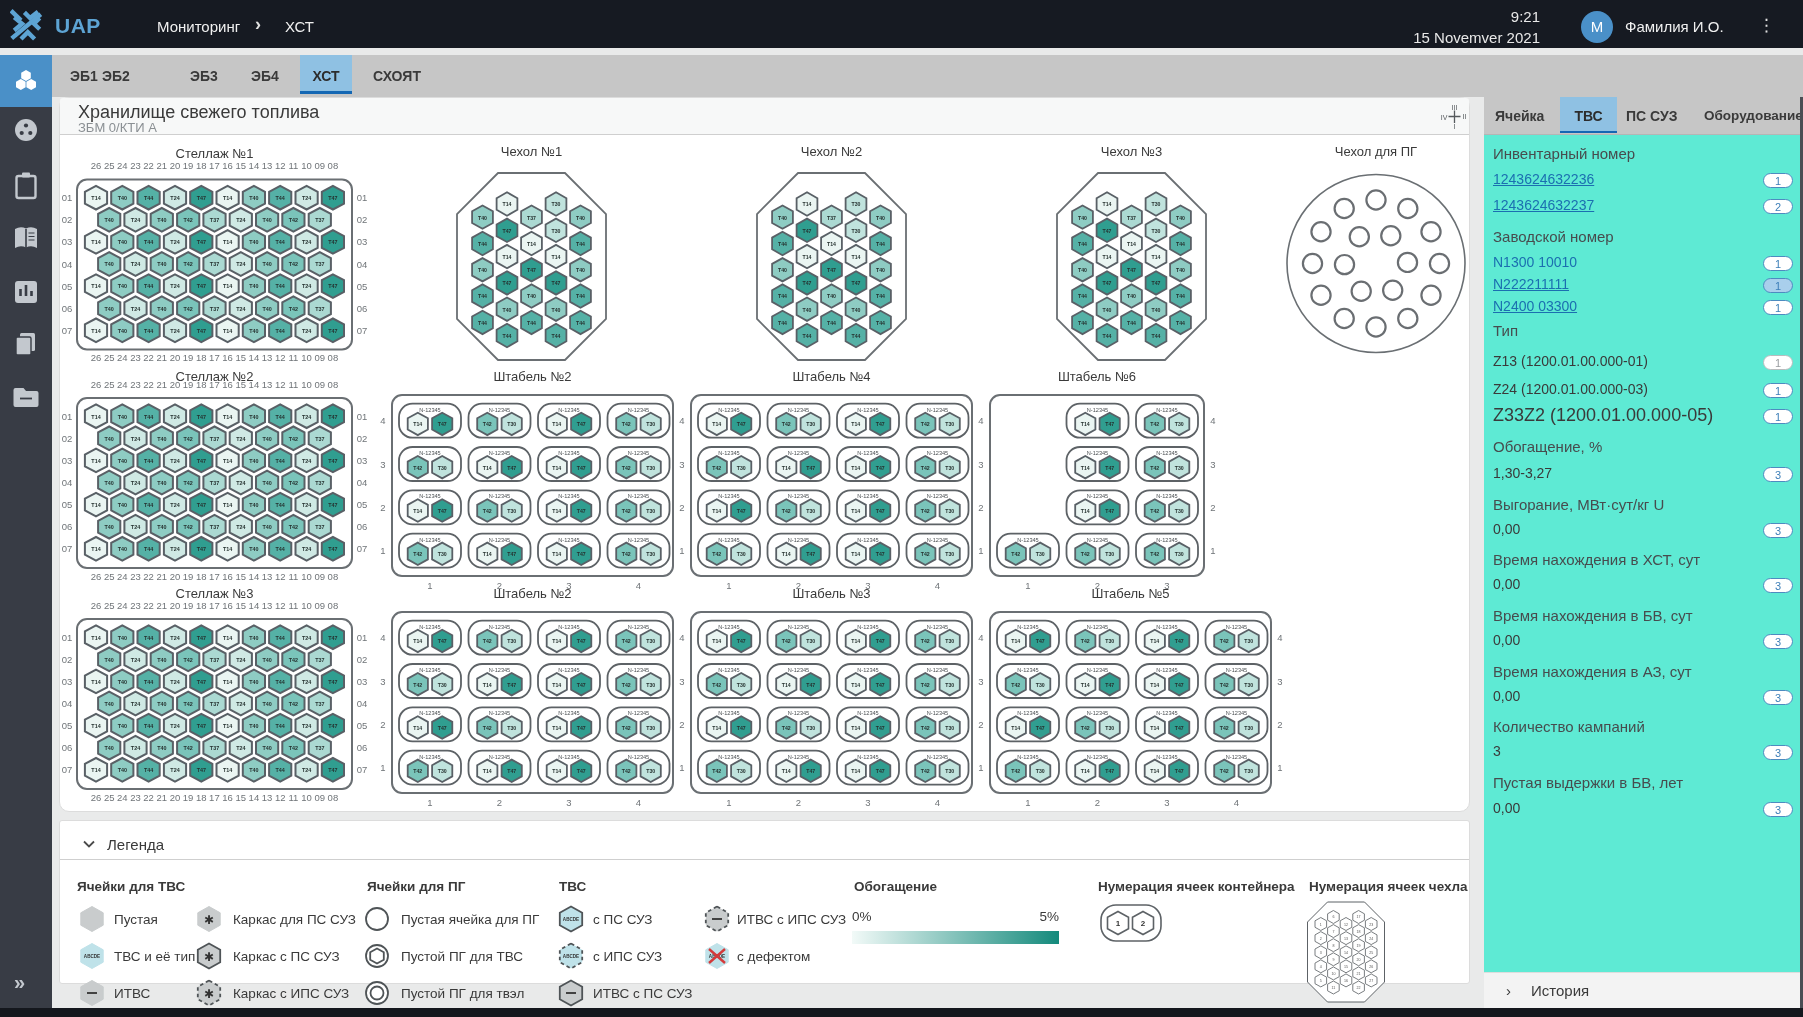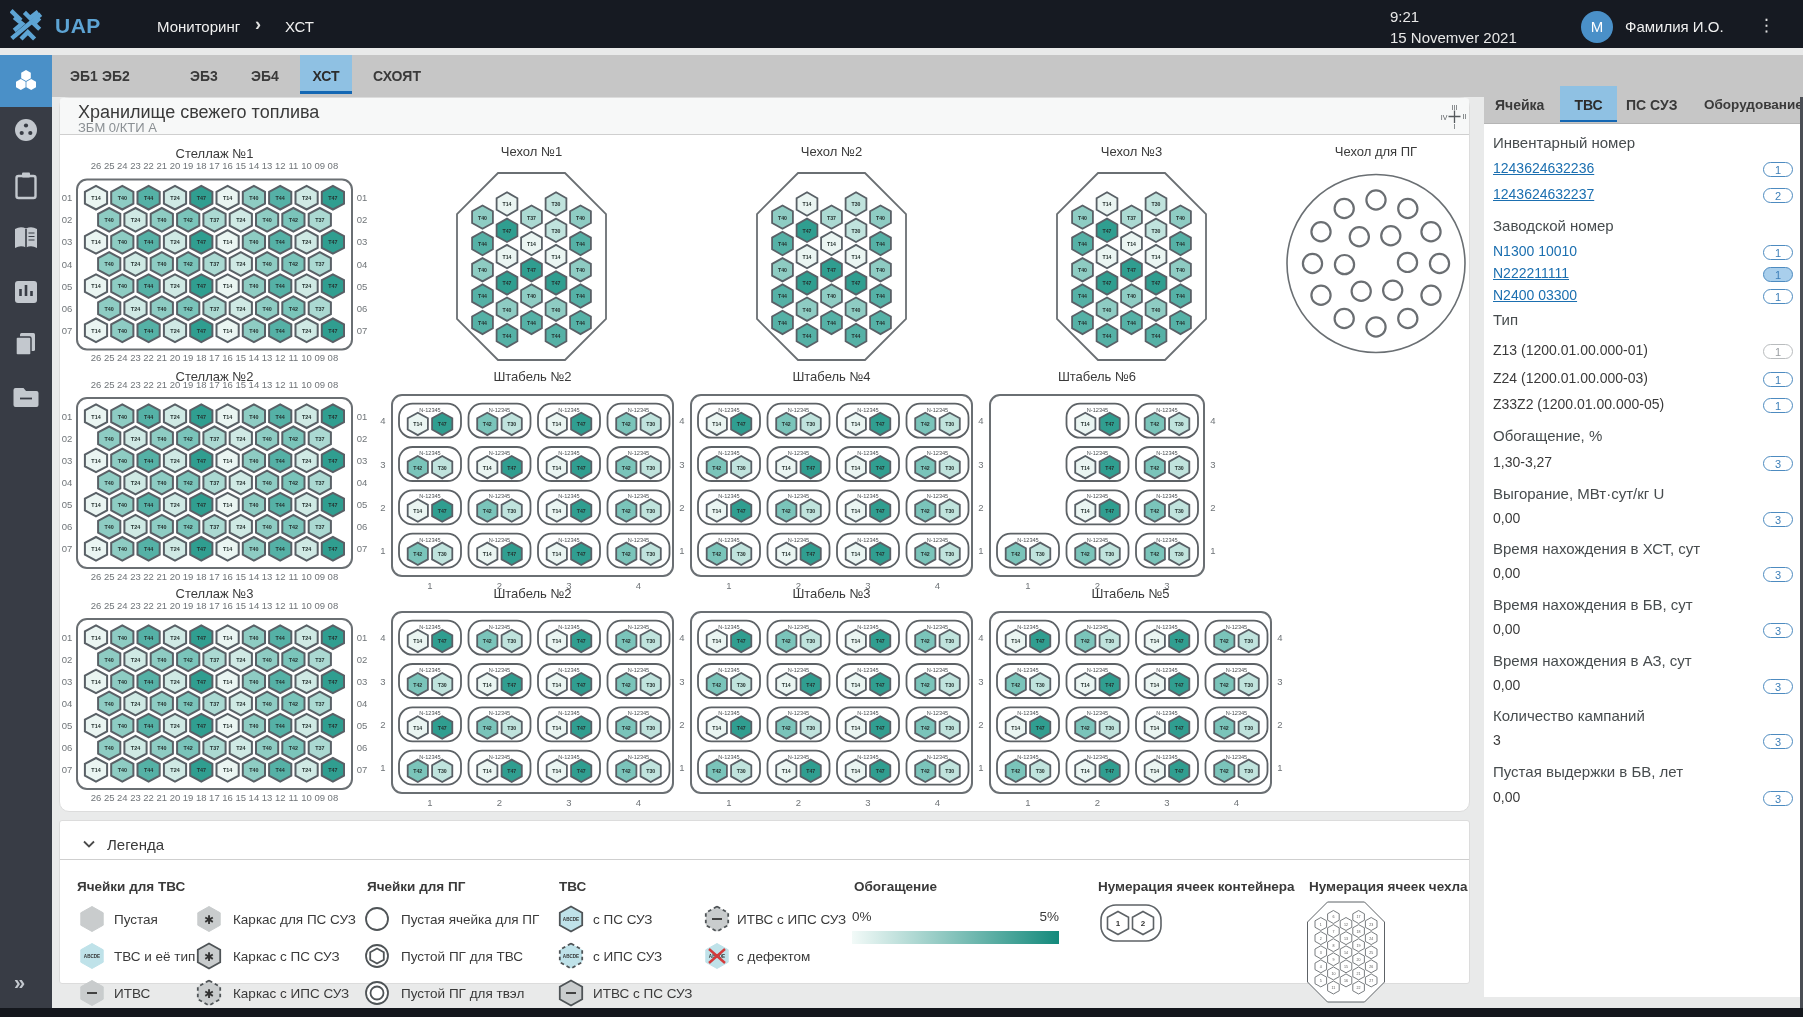--- a/index.html
+++ b/index.html
@@ -9,21 +9,21 @@
           <path d="M4.2 9.4 L12.1 15.7 L4.2 22.5"></path>
           <path d="M14.4 4.4 L20.1 10 L28 3.8"></path>
           <path d="M29.7 10 L24 15.7 L29.7 21.3"></path>
           <path d="M11 31 L17.8 24.2 L24.6 31"></path>
         </g>
       </svg>
       <div style="position:absolute;left:55px;top:14px;font-size:21px;font-weight:bold;color:#5da4d4;letter-spacing:0.5px">UAP</div>
       <div style="position:absolute;left:157px;top:18px;font-size:15px;color:#f0f0f0">Мониторинг</div>
       <div style="position:absolute;left:255px;top:14px;font-size:18px;font-weight:bold;color:#e0e0e0">›</div>
       <div style="position:absolute;left:285px;top:18px;font-size:15px;color:#f0f0f0">ХСТ</div>
-      <div style="position:absolute;left:1390px;top:6px;width:150px;text-align:left;font-size:15px;color:#e8e8e8;line-height:21px">9:21<br>15 Novemver 2021</div>
+      <div style="position:absolute;left:1390px;top:6px;width:150px;text-align:right;font-size:15px;color:#e8e8e8;line-height:21px">9:21<br>15 Novemver 2021</div>
       <div style="position:absolute;left:1581px;top:11px;width:32px;height:32px;border-radius:50%;background:#4a90c8;color:#fff;font-size:15px;text-align:center;line-height:32px">M</div>
       <div style="position:absolute;left:1625px;top:18px;font-size:15px;color:#f0f0f0">Фамилия И.О.</div>
       <div style="position:absolute;left:1758px;top:15px;font-size:17px;color:#e0e0e0;letter-spacing:0">⋮</div>
     </div>
     <div style="position:absolute;left:52px;top:55px;width:1751px;height:42px;background:#c6c6c6">
       <div style="position:absolute;left:-8px;top:0;width:80px;height:42px;line-height:42px;text-align:center;font-size:14px;font-weight:bold;color:#3a3a3a">ЭБ1</div>
       <div style="position:absolute;left:50px;top:0;width:80px;height:42px;line-height:42px;font-size:14px;font-weight:bold;color:#3a3a3a">ЭБ2</div>
       <div style="position:absolute;left:112px;top:0;width:80px;height:42px;line-height:42px;text-align:center;font-size:14px;font-weight:bold;color:#3a3a3a">ЭБ3</div>
       <div style="position:absolute;left:173px;top:0;width:80px;height:42px;line-height:42px;text-align:center;font-size:14px;font-weight:bold;color:#3a3a3a">ЭБ4</div>
       <div style="position:absolute;left:305px;top:0;width:80px;height:42px;line-height:42px;text-align:center;font-size:14px;font-weight:bold;color:#3a3a3a">СХОЯТ</div>
@@ -1539,21 +1539,21 @@
         <polygon points="1311.2,72.6 1317.0,75.9 1317.0,82.4 1311.2,85.6 1305.4,82.4 1305.4,75.9" fill="#fff" stroke="#6a6e72" stroke-width="0.9"></polygon>
         <text x="1311.2" y="79.5" font-size="3.6" fill="#555" text-anchor="middle" dominant-baseline="central">24</text>
         <polygon points="1311.2,86.8 1317.0,90.0 1317.0,96.5 1311.2,99.8 1305.4,96.5 1305.4,90.0" fill="#fff" stroke="#6a6e72" stroke-width="0.9"></polygon>
         <text x="1311.2" y="93.7" font-size="3.6" fill="#555" text-anchor="middle" dominant-baseline="central">25</text>
         <polygon points="1311.2,100.8 1317.0,104.1 1317.0,110.6 1311.2,113.8 1305.4,110.6 1305.4,104.1" fill="#fff" stroke="#6a6e72" stroke-width="0.9"></polygon>
         <text x="1311.2" y="107.8" font-size="3.6" fill="#555" text-anchor="middle" dominant-baseline="central">26</text>
         <polygon points="1311.2,114.9 1317.0,118.2 1317.0,124.7 1311.2,127.9 1305.4,124.7 1305.4,118.2" fill="#fff" stroke="#6a6e72" stroke-width="0.9"></polygon>
         <text x="1311.2" y="121.8" font-size="3.6" fill="#555" text-anchor="middle" dominant-baseline="central">27</text>
       </svg>
     </div>
-    <div style="position:absolute;left:1484px;top:86px;width:319px;height:911px;background:#ffffff;overflow:hidden">
+    <div style="position:absolute;left:1484px;top:97px;width:319px;height:911px;background:#5eead4;overflow:hidden">
       <div style="position:absolute;left:0;top:0;width:319px;height:38px;background:#c6c6c6;border-bottom:1px solid #b5b5b5">
         <div style="position:absolute;left:0;top:0;height:38px;line-height:38px;padding:0 11px;font-size:14px;font-weight:bold;color:#3a3a3a">Ячейка</div>
         <div style="position:absolute;left:76px;top:0;height:36px;width:57px;line-height:38px;text-align:center;font-size:14px;font-weight:bold;color:#2c2c2c;background:#8fc1e3;border-bottom:2px solid #1467b3">ТВС</div>
         <div style="position:absolute;left:133px;top:0;height:38px;line-height:38px;padding:0 9px;font-size:14px;font-weight:bold;color:#3a3a3a">ПС СУЗ</div>
         <div style="position:absolute;left:218px;top:0;height:38px;line-height:38px;padding:0 2px;font-size:13.5px;font-weight:bold;color:#3a3a3a">Оборудование</div>
       </div>
       <div style="position:absolute;left:9px;top:44px;height:26px;line-height:26px;font-size:15px;color:#474c4e;white-space:nowrap">Инвентарный номер</div>
       <div style="position:absolute;left:9px;top:69px;height:26px;line-height:26px;font-size:14px;color:#1b6fb0;text-decoration:underline;white-space:nowrap">1243624632236</div>
       <div style="position:absolute;right:10px;top:74px"><span style="display:inline-block;width:30px;height:15px;border:1.4px solid #4d8bc0;border-radius:8px;background:#fff;color:#3d7fb8;font-size:11px;line-height:14px;text-align:center;vertical-align:middle">1</span></div>
       <div style="position:absolute;left:9px;top:95px;height:26px;line-height:26px;font-size:14px;color:#1b6fb0;text-decoration:underline;white-space:nowrap">1243624632237</div>
@@ -1563,21 +1563,21 @@
       <div style="position:absolute;right:10px;top:157px"><span style="display:inline-block;width:30px;height:15px;border:1.4px solid #4d8bc0;border-radius:8px;background:#fff;color:#3d7fb8;font-size:11px;line-height:14px;text-align:center;vertical-align:middle">1</span></div>
       <div style="position:absolute;left:9px;top:174px;height:26px;line-height:26px;font-size:14px;color:#1b6fb0;text-decoration:underline;white-space:nowrap">N222211111</div>
       <div style="position:absolute;right:10px;top:179px"><span style="display:inline-block;width:30px;height:15px;border:1.4px solid #4d8bc0;border-radius:8px;background:#a9cfec;color:#3d7fb8;font-size:11px;line-height:14px;text-align:center;vertical-align:middle">1</span></div>
       <div style="position:absolute;left:9px;top:196px;height:26px;line-height:26px;font-size:14px;color:#1b6fb0;text-decoration:underline;white-space:nowrap">N2400 03300</div>
       <div style="position:absolute;right:10px;top:201px"><span style="display:inline-block;width:30px;height:15px;border:1.4px solid #4d8bc0;border-radius:8px;background:#fff;color:#3d7fb8;font-size:11px;line-height:14px;text-align:center;vertical-align:middle">1</span></div>
       <div style="position:absolute;left:9px;top:221px;height:26px;line-height:26px;font-size:15px;color:#474c4e;white-space:nowrap">Тип</div>
       <div style="position:absolute;left:9px;top:251px;height:26px;line-height:26px;font-size:14px;color:#3a3a3a;white-space:nowrap">Z13 (1200.01.00.000-01)</div>
       <div style="position:absolute;right:10px;top:256px"><span style="display:inline-block;width:30px;height:15px;border:1.4px solid #b9bcbe;border-radius:8px;background:#fff;color:#9a9ea1;font-size:11px;line-height:14px;text-align:center;vertical-align:middle">1</span></div>
       <div style="position:absolute;left:9px;top:279px;height:26px;line-height:26px;font-size:14px;color:#3a3a3a;white-space:nowrap">Z24 (1200.01.00.000-03)</div>
       <div style="position:absolute;right:10px;top:284px"><span style="display:inline-block;width:30px;height:15px;border:1.4px solid #4d8bc0;border-radius:8px;background:#fff;color:#3d7fb8;font-size:11px;line-height:14px;text-align:center;vertical-align:middle">1</span></div>
-      <div style="position:absolute;left:9px;top:305px;height:26px;line-height:26px;font-size:14px;color:#3a3a3a;white-space:nowrap">Z33Z2 (1200.01.00.000-05)</div>
+      <div style="position:absolute;left:9px;top:305px;height:26px;line-height:26px;font-size:18px;color:#3a3a3a;white-space:nowrap">Z33Z2 (1200.01.00.000-05)</div>
       <div style="position:absolute;right:10px;top:310px"><span style="display:inline-block;width:30px;height:15px;border:1.4px solid #4d8bc0;border-radius:8px;background:#fff;color:#3d7fb8;font-size:11px;line-height:14px;text-align:center;vertical-align:middle">1</span></div>
       <div style="position:absolute;left:9px;top:337px;height:26px;line-height:26px;font-size:15px;color:#474c4e;white-space:nowrap">Обогащение, %</div>
       <div style="position:absolute;left:9px;top:363px;height:26px;line-height:26px;font-size:14px;color:#3a3a3a;white-space:nowrap">1,30-3,27</div>
       <div style="position:absolute;right:10px;top:368px"><span style="display:inline-block;width:30px;height:15px;border:1.4px solid #4d8bc0;border-radius:8px;background:#fff;color:#3d7fb8;font-size:11px;line-height:14px;text-align:center;vertical-align:middle">3</span></div>
       <div style="position:absolute;left:9px;top:395px;height:26px;line-height:26px;font-size:15px;color:#474c4e;white-space:nowrap">Выгорание, МВт·сут/кг U</div>
       <div style="position:absolute;left:9px;top:419px;height:26px;line-height:26px;font-size:14px;color:#3a3a3a;white-space:nowrap">0,00</div>
       <div style="position:absolute;right:10px;top:424px"><span style="display:inline-block;width:30px;height:15px;border:1.4px solid #4d8bc0;border-radius:8px;background:#fff;color:#3d7fb8;font-size:11px;line-height:14px;text-align:center;vertical-align:middle">3</span></div>
       <div style="position:absolute;left:9px;top:450px;height:26px;line-height:26px;font-size:15px;color:#474c4e;white-space:nowrap">Время нахождения в ХСТ, сут</div>
       <div style="position:absolute;left:9px;top:474px;height:26px;line-height:26px;font-size:14px;color:#3a3a3a;white-space:nowrap">0,00</div>
       <div style="position:absolute;right:10px;top:479px"><span style="display:inline-block;width:30px;height:15px;border:1.4px solid #4d8bc0;border-radius:8px;background:#fff;color:#3d7fb8;font-size:11px;line-height:14px;text-align:center;vertical-align:middle">3</span></div>
@@ -1586,15 +1586,16 @@
       <div style="position:absolute;right:10px;top:535px"><span style="display:inline-block;width:30px;height:15px;border:1.4px solid #4d8bc0;border-radius:8px;background:#fff;color:#3d7fb8;font-size:11px;line-height:14px;text-align:center;vertical-align:middle">3</span></div>
       <div style="position:absolute;left:9px;top:562px;height:26px;line-height:26px;font-size:15px;color:#474c4e;white-space:nowrap">Время нахождения в АЗ, сут</div>
       <div style="position:absolute;left:9px;top:586px;height:26px;line-height:26px;font-size:14px;color:#3a3a3a;white-space:nowrap">0,00</div>
       <div style="position:absolute;right:10px;top:591px"><span style="display:inline-block;width:30px;height:15px;border:1.4px solid #4d8bc0;border-radius:8px;background:#fff;color:#3d7fb8;font-size:11px;line-height:14px;text-align:center;vertical-align:middle">3</span></div>
       <div style="position:absolute;left:9px;top:617px;height:26px;line-height:26px;font-size:15px;color:#474c4e;white-space:nowrap">Количество кампаний</div>
       <div style="position:absolute;left:9px;top:641px;height:26px;line-height:26px;font-size:14px;color:#3a3a3a;white-space:nowrap">3</div>
       <div style="position:absolute;right:10px;top:646px"><span style="display:inline-block;width:30px;height:15px;border:1.4px solid #4d8bc0;border-radius:8px;background:#fff;color:#3d7fb8;font-size:11px;line-height:14px;text-align:center;vertical-align:middle">3</span></div>
       <div style="position:absolute;left:9px;top:673px;height:26px;line-height:26px;font-size:15px;color:#474c4e;white-space:nowrap">Пустая выдержки в БВ, лет</div>
       <div style="position:absolute;left:9px;top:698px;height:26px;line-height:26px;font-size:14px;color:#3a3a3a;white-space:nowrap">0,00</div>
       <div style="position:absolute;right:10px;top:703px"><span style="display:inline-block;width:30px;height:15px;border:1.4px solid #4d8bc0;border-radius:8px;background:#fff;color:#3d7fb8;font-size:11px;line-height:14px;text-align:center;vertical-align:middle">3</span></div>
+      <div style="position:absolute;left:0;bottom:0;width:319px;height:36px;background:#f3f3f3;border-top:1px solid #ddd;line-height:36px"><span style="margin-left:22px;font-size:15px;color:#3a3a3a">›</span><span style="margin-left:20px;font-size:15px;color:#3a3a3a">История</span></div>
     </div>
     <div style="position:absolute;left:1800px;top:97px;width:3px;height:911px;background:#4a4e54"></div>
     <div style="position:absolute;left:0;top:1008px;width:1803px;height:9px;background:#14171d"></div>
   </div>
 </body></html>

